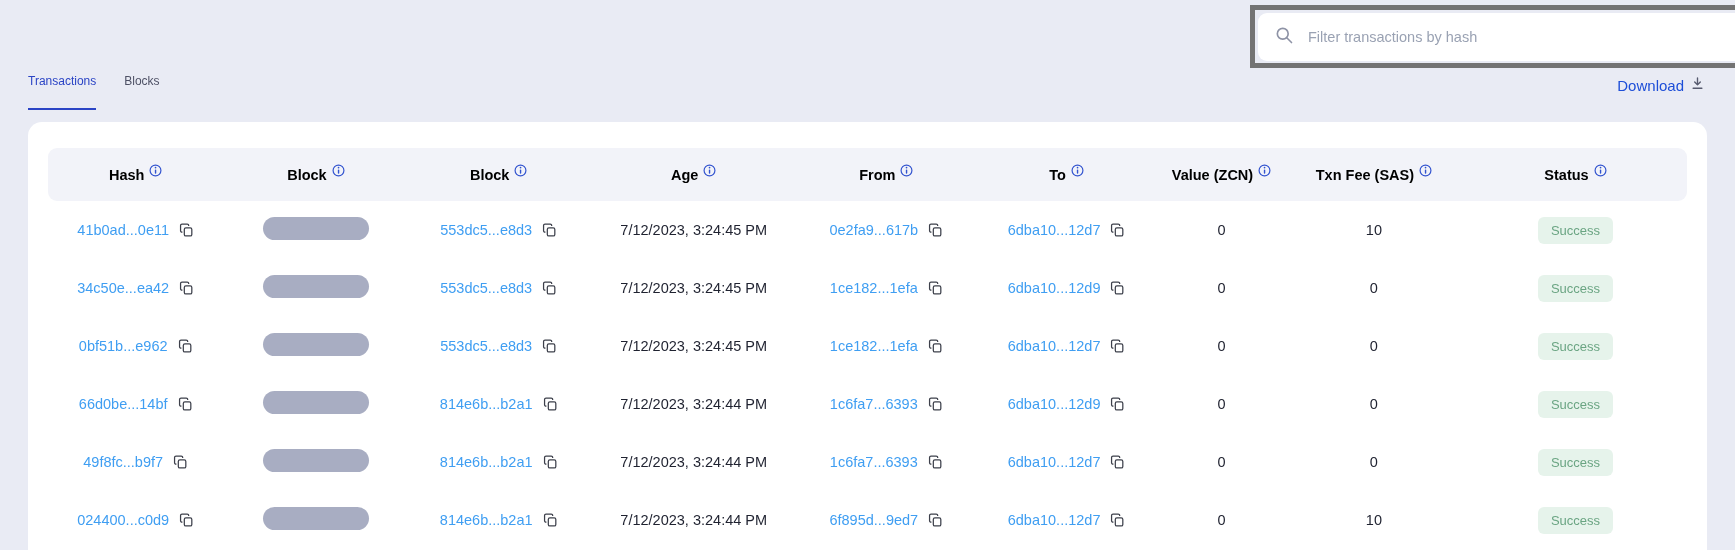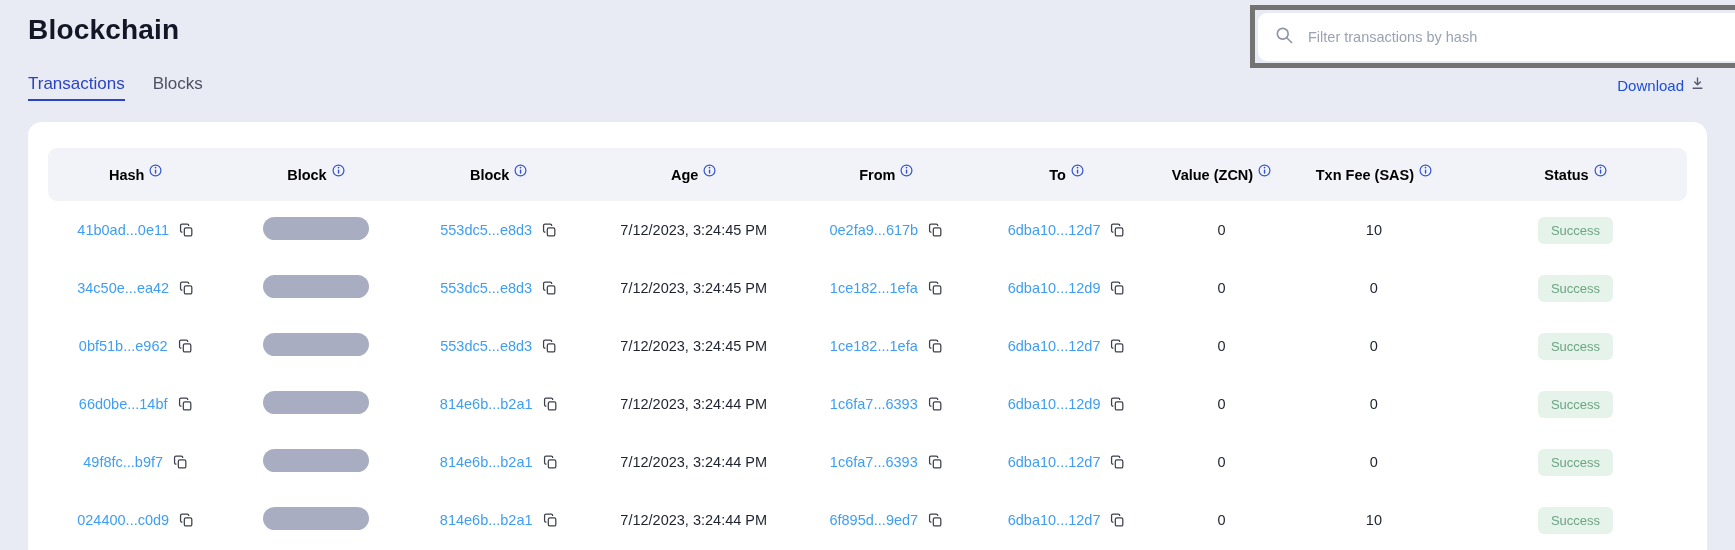--- a/index.html
+++ b/index.html
@@ -30,21 +30,21 @@
   .search-inner svg { flex: 0 0 auto; }
   .search-input {
     flex: 1; border: none; outline: none; background: transparent;
     font-family: "Liberation Sans", sans-serif;
     font-size: 14.5px; color: #3c4050;
   }
   .search-input::placeholder { color: #9aa2b3; }
 
   
   .tabs { position: absolute; left: 28px; top: 74px; display: flex; gap: 28px; }
-  .tab { font-size: 17px; color: #4e5165; padding-bottom: 5px; cursor: pointer; text-align: right; }
+  .tab { font-size: 12px; color: #4e5165; padding-bottom: 20px; cursor: pointer; text-align: right; }
   .tab.active { color: #2b44c5; font-weight: 500; border-bottom: 2.5px solid #2b44c5; }
 
   .download {
     position: absolute; right: 30px; top: 76px;
     display: flex; align-items: center; gap: 6px;
     font-size: 15px; color: #1d4ed8; cursor: pointer;
   }
 
   
   .card {
@@ -83,21 +83,20 @@
     display: inline-block; padding: 6px 13px;
     background: #e6f3eb; color: #6ba583;
     font-size: 13px; border-radius: 6px;
   }
 </style>
 </head>
 <body>
 
 <div class="page">
 
-  <div class="page-title">Blockchain</div>
 
   <div class="search-frame">
     <div class="search-inner">
       <span>
         <svg width="20" height="20" viewBox="0 0 24 24" fill="none" stroke="#8e93a6" stroke-width="2" stroke-linecap="round">
           <circle cx="10.5" cy="10.5" r="6.5"></circle>
             <line x1="15.6" y1="15.6" x2="21" y2="21"></line>
         </svg>
       </span>
       <input class="search-input" type="text" placeholder="Filter transactions by hash" style="">

